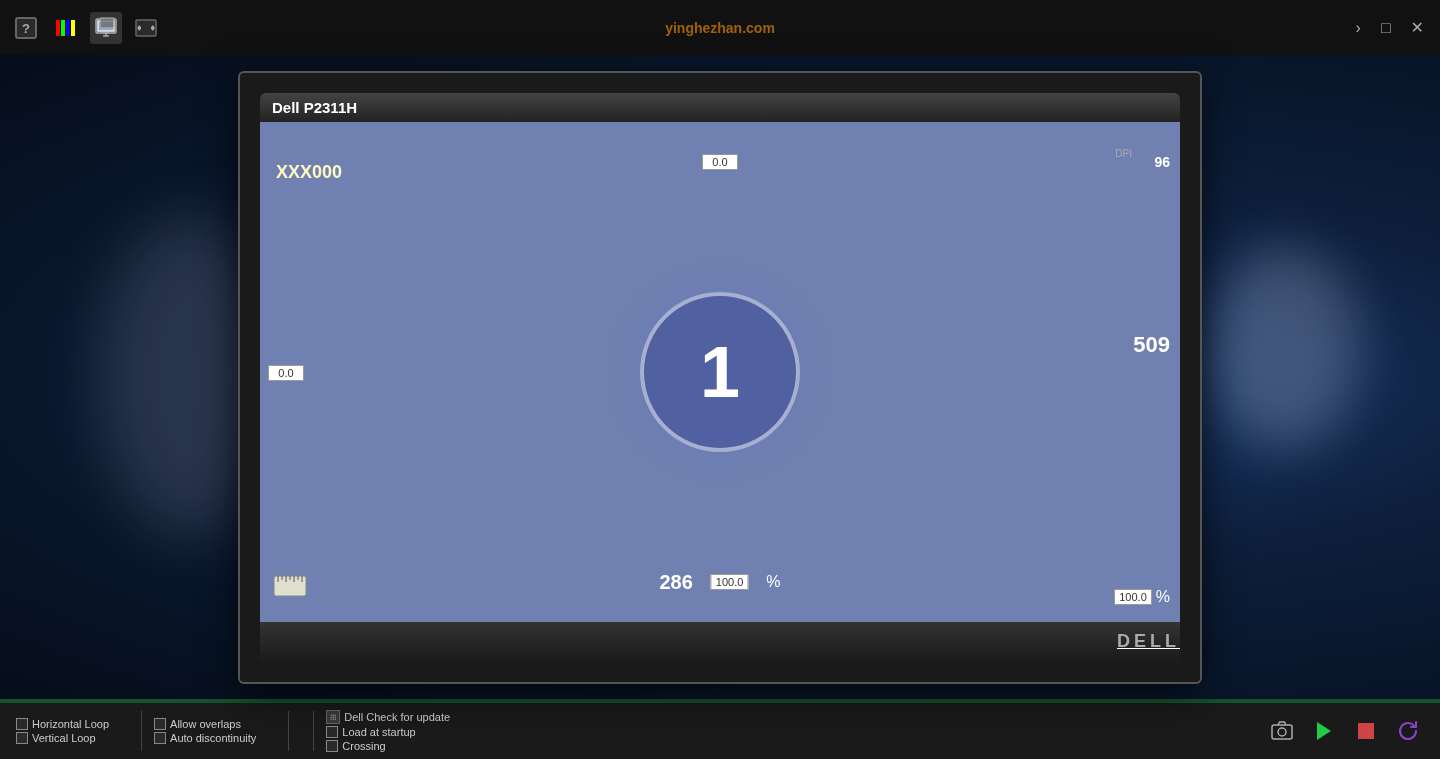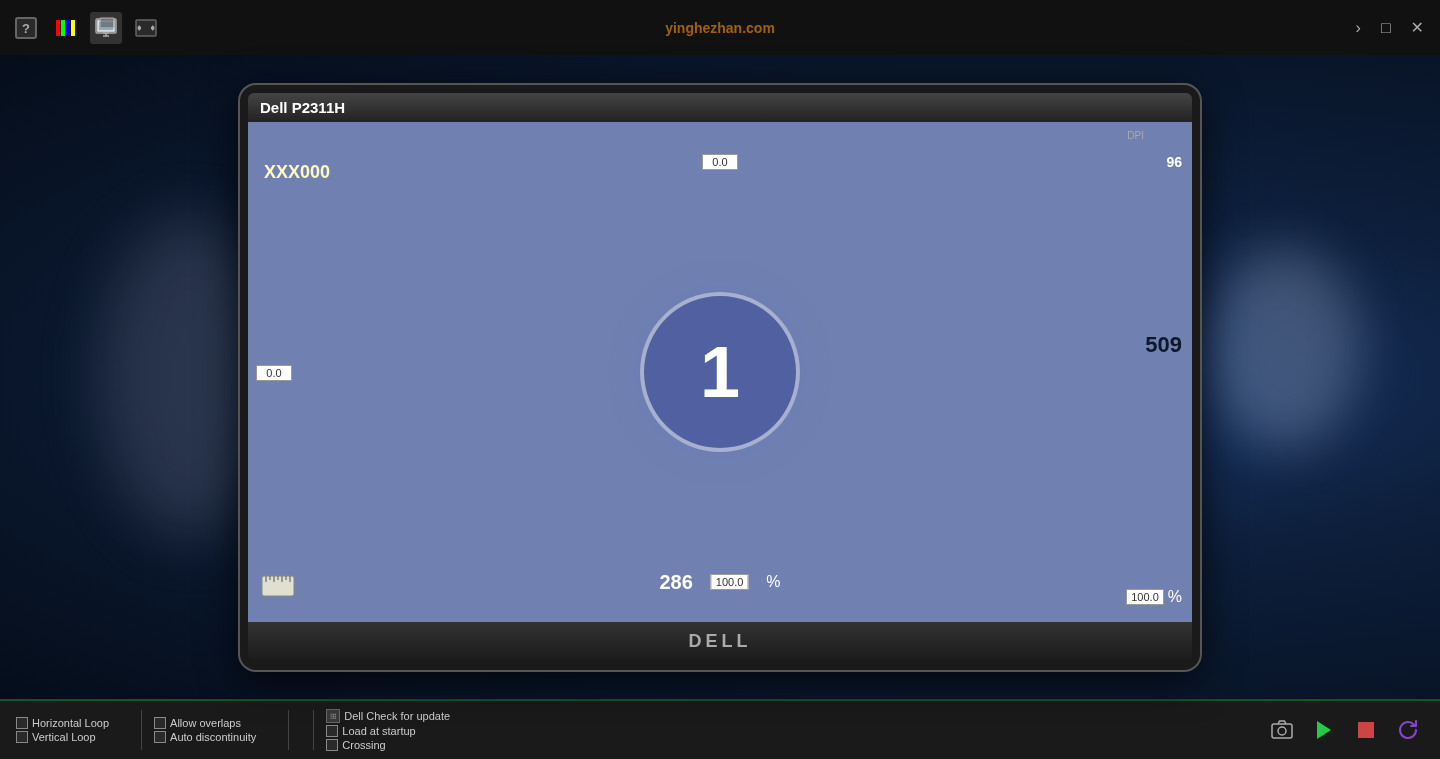--- a/index.html
+++ b/index.html
@@ -101,22 +101,22 @@
       pointer-events: none;
     }
 
     
     .monitor-wrapper {
       position: relative;
       width: 960px;
     }
     .monitor-frame {
       background: #1a1a1a;
-      border-radius: 16px;
-      padding: 8px;
+      border-radius: 4px;
+      padding: 20px;
       box-shadow: 0 0 0 2px #555, 0 8px 40px rgba(0,0,0,0.8);
     }
     .monitor-header {
       background: linear-gradient(180deg, #444 0%, #222 100%);
       border-radius: 6px 6px 0 0;
       padding: 6px 12px;
       display: flex;
       align-items: center;
     }
     .monitor-title {
@@ -162,21 +162,21 @@
     .screen-val-middle-left {
       position: absolute;
       top: 50%;
       left: 8px;
       transform: translateY(-50%);
     }
     .screen-val-middle-right {
       position: absolute;
       right: 10px;
       top: 42%;
-      color: #0f172a;
+      color: #ffffff;
       font-size: 22px;
       font-weight: bold;
     }
     .screen-val-bottom-center {
       position: absolute;
       bottom: 28px;
       left: 50%;
       transform: translateX(-50%);
       display: flex;
       align-items: center;
@@ -232,39 +232,40 @@
       font-weight: bold;
     }
 
     
     .monitor-bottom {
       background: linear-gradient(180deg, #333 0%, #1a1a1a 100%);
       height: 40px;
       border-radius: 0 0 6px 6px;
       display: flex;
       align-items: center;
-      justify-content: center;
+      justify-content: flex-end;
+      text-decoration: underline;
     }
     .dell-logo {
       color: #aaa;
       font-size: 18px;
       font-weight: bold;
       letter-spacing: 4px;
     }
 
     
     .bottom-toolbar {
       width: 100%;
       height: 60px;
       background: #1a1a1a;
       display: flex;
       align-items: center;
       padding: 0 16px;
       gap: 0;
-      border-top: 2px solid #14532d;
+      border-top: 4px solid #14532d;
     }
     .toolbar-section {
       display: flex;
       flex-direction: column;
       gap: 2px;
       margin-right: 20px;
     }
     .toolbar-checkbox-row {
       display: flex;
       align-items: center;
@@ -302,21 +303,21 @@
       font-size: 18px;
     }
     .icon-camera { color: #aaa; }
     .icon-play { color: #22cc44; }
     .icon-square { color: #cc4444; }
     .icon-refresh { color: #8844cc; }
 
     
     .dpi-label {
       position: absolute;
-      top: 8px;
+      top: 26px;
       right: 48px;
       color: #aaa;
       font-size: 10px;
     }
   </style>
 </head>
 <body>
 
 <div class="titlebar">
   <div class="titlebar-icons">

